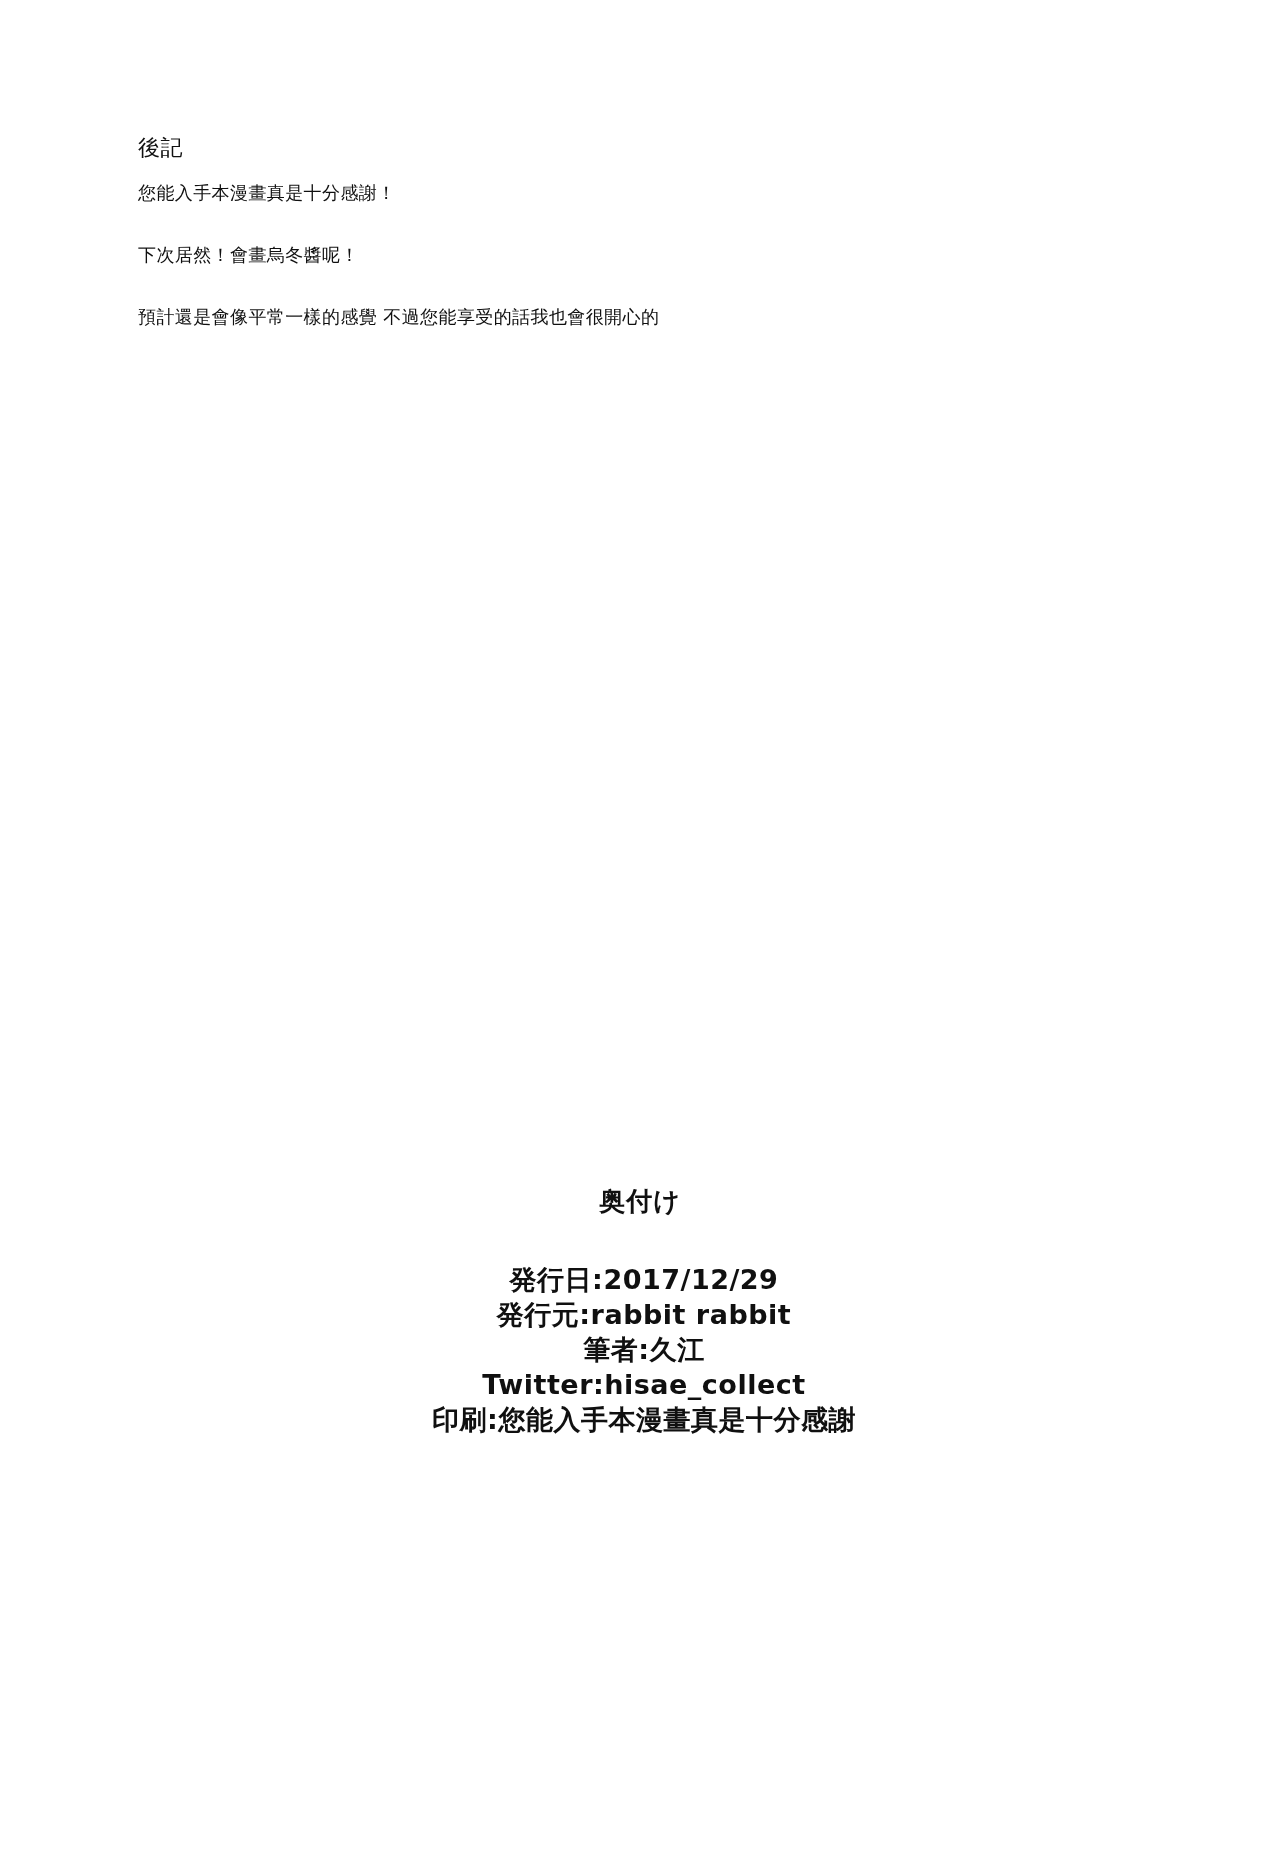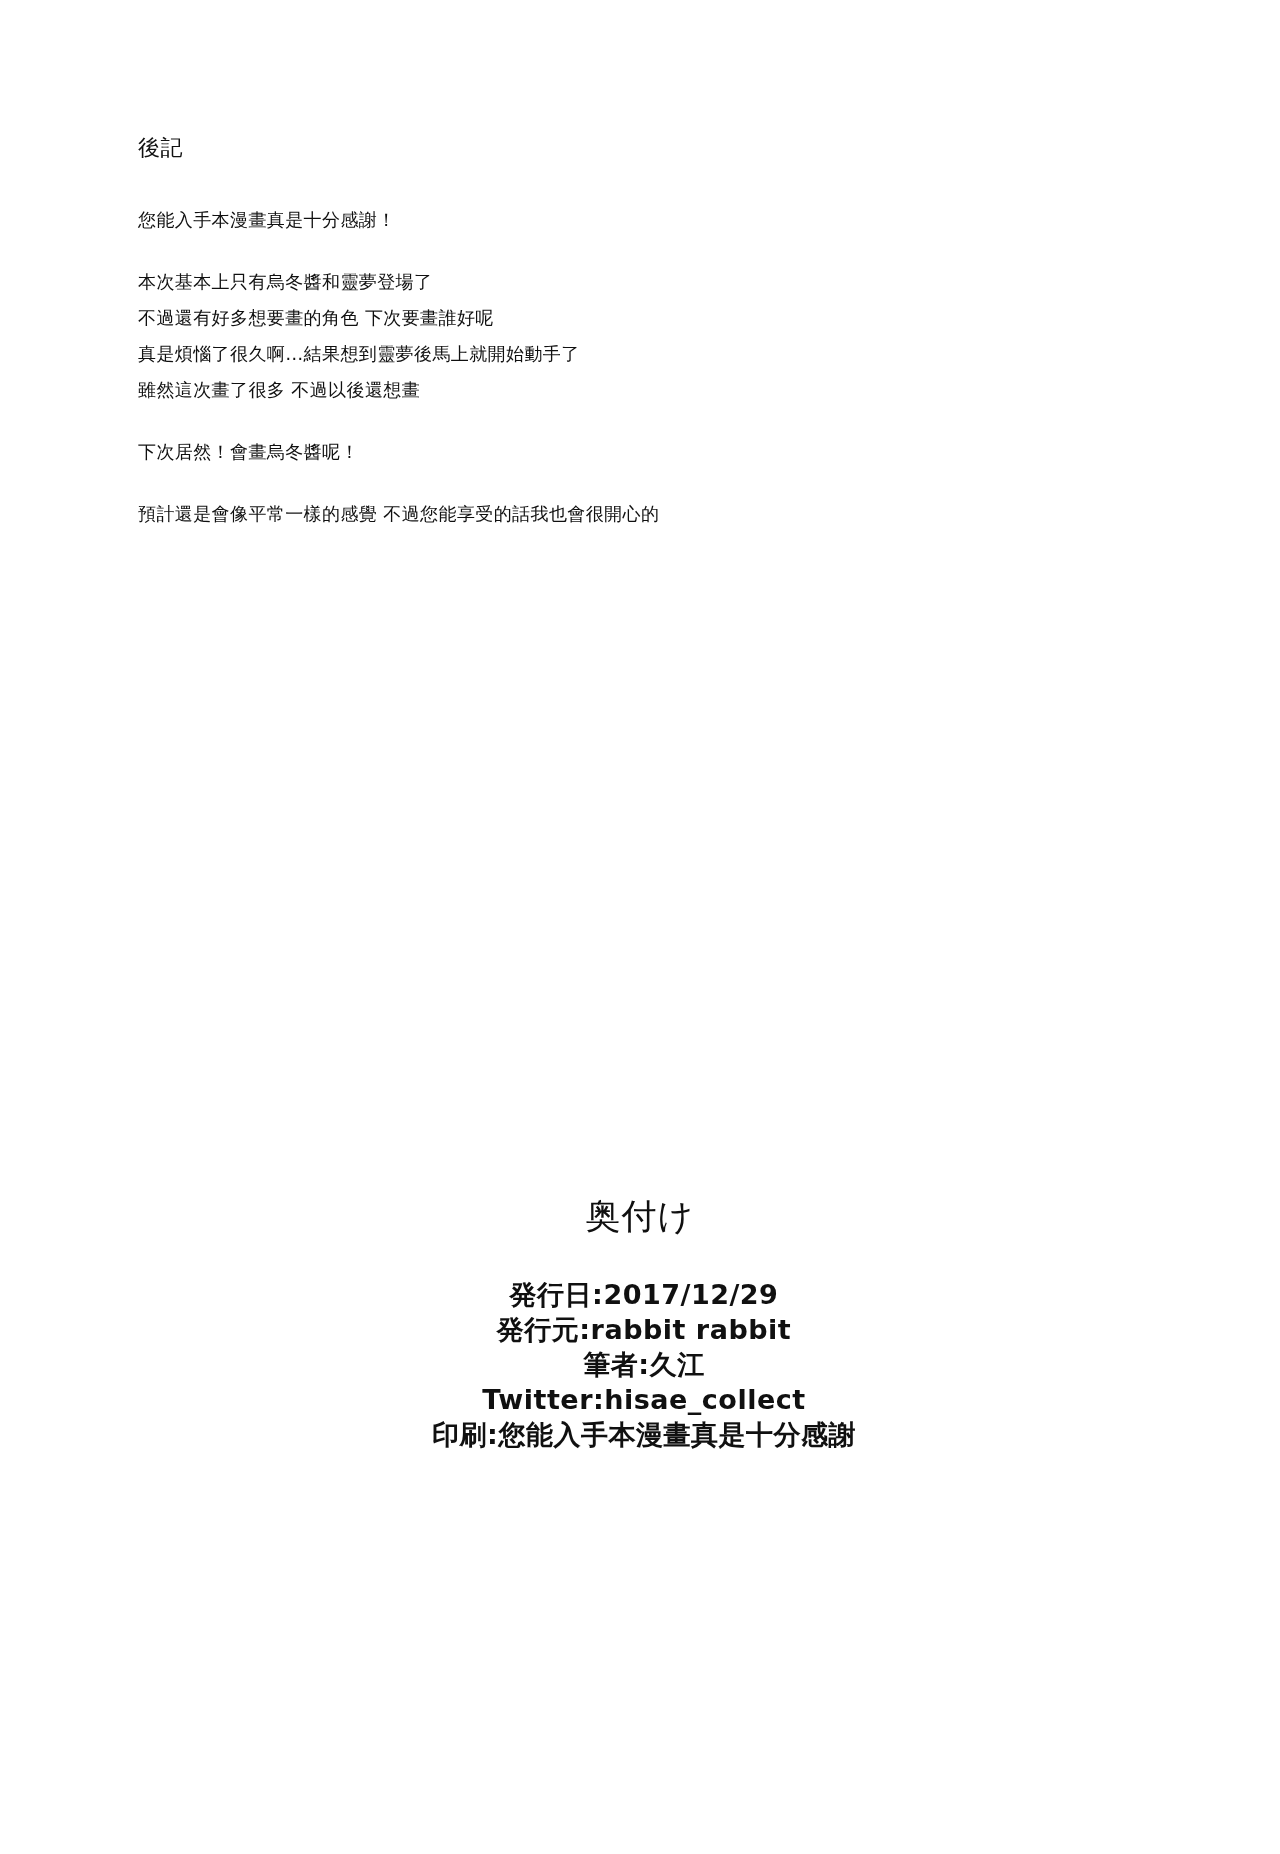--- a/index.html
+++ b/index.html
@@ -27,21 +27,21 @@
     position: absolute;
     left: 138px;
     top: 133px;
     width: 960px;
   }
 
   .afterword-title {
     font-size: 22px;
     line-height: 30px;
     letter-spacing: 0.5px;
-    margin: 0 0 39px 0;
+    margin: 0 0 12px 0;
     font-weight: 400;
   }
 
   .para {
     margin: 0 0 26px 0;
   }
   .para:last-child {
     margin-bottom: 11px;
   }
 
@@ -56,25 +56,25 @@
   
   .colophon {
     position: absolute;
     left: 0;
     right: 0;
     top: 1180px;
     text-align: center;
   }
 
   .colophon-heading {
-    font-size: 35px;
+    font-size: 26px;
     line-height: 38px;
-    font-weight: 400;
+    font-weight: 700;
     letter-spacing: 1px;
-    margin: 17px 0 42px 0;
+    margin: 2px 0 42px 0;
   }
 
   .colophon-line {
     font-size: 27px;
     line-height: 35px;
     font-weight: 700;
     letter-spacing: 0.5px;
     padding-left: 8px;
   }
 </style>
@@ -83,26 +83,20 @@
 
 <div class="page">
 
   <section class="afterword">
     <h1 class="afterword-title">後記</h1>
 
     <div class="para">
       <div class="line">您能入手本漫畫真是十分感謝！</div>
     </div>
 
-    <div class="para">
-      <div class="line">本次基本上只有烏冬醬和靈夢登場了</div>
-      <div class="line">不過還有好多想要畫的角色 下次要畫誰好呢</div>
-      <div class="line">真是煩惱了很久啊…結果想到靈夢後馬上就開始動手了</div>
-      <div class="line">雖然這次畫了很多 不過以後還想畫</div>
-    </div>
 
     <div class="para">
       <div class="line">下次居然！會畫烏冬醬呢！</div>
     </div>
 
     <div class="para">
       <div class="line">預計還是會像平常一樣的感覺 不過您能享受的話我也會很開心的</div>
     </div>
   </section>
 

